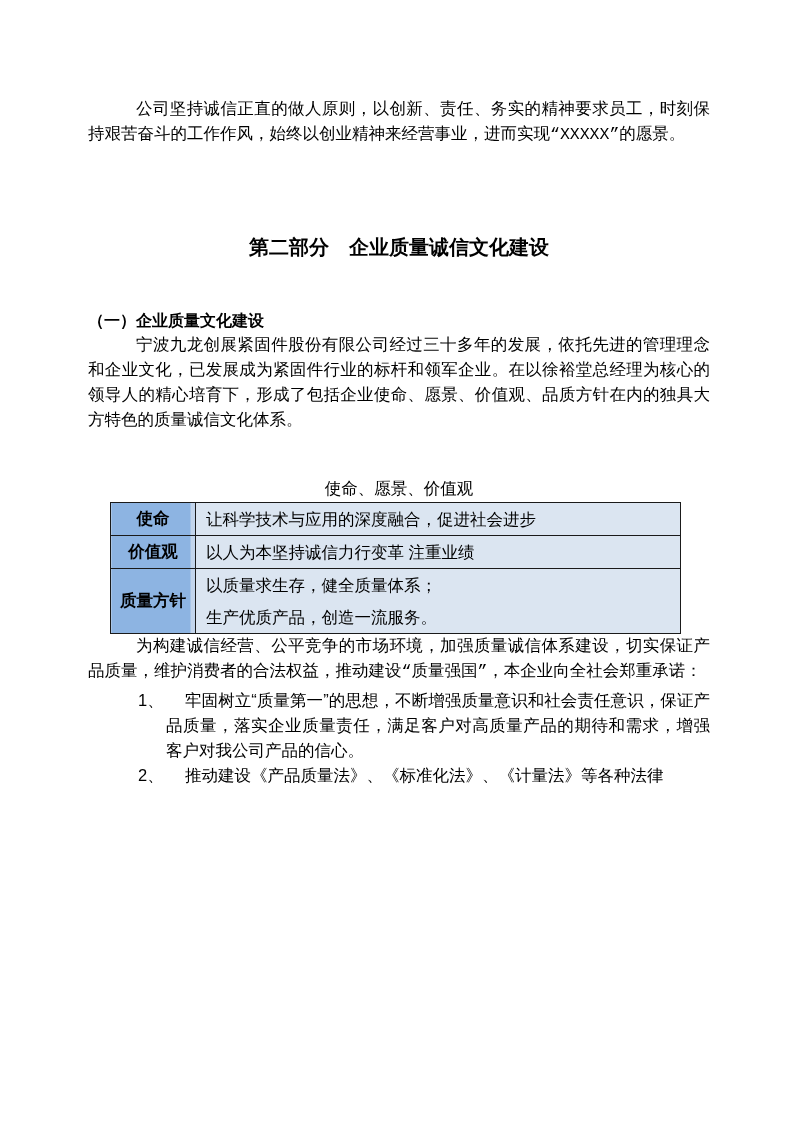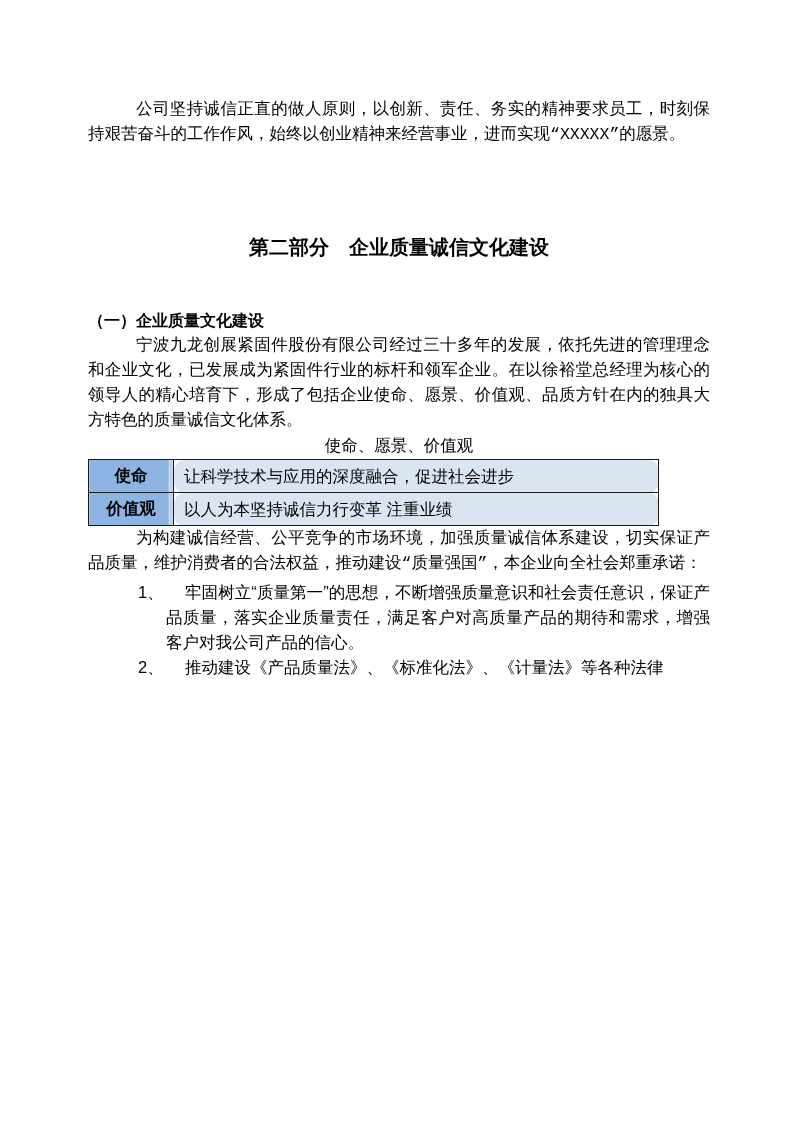--- a/index.html
+++ b/index.html
@@ -35,44 +35,45 @@
     line-height: 25px;
     font-weight: 700;
     margin-bottom: 0;
   }
   #section1-p { }
   .table-title {
     font-size: 16.5px;
     line-height: 25px;
     text-align: center;
     margin-bottom: 1px;
+    margin-top: 43px;
   }
   .values-table {
     width: 571px;
+    margin-left: 22px;
     border-collapse: collapse;
     table-layout: fixed;
   }
   .values-table td {
     border: 1px solid #1a1a1a;
     font-size: 16.5px;
     vertical-align: middle;
   }
   .label-cell {
     width: 85px;
     text-align: center;
     font-weight: 700;
     background: linear-gradient(to right,
       #8db4e2 0, #8db4e2 calc(100% - 5px),
       #c3d5ec calc(100% - 5px), #c3d5ec 100%);
   }
   .value-cell {
     background: #dbe5f1;
     padding-left: 10px;
     line-height: 24px;
-    border-radius: 11px;
   }
   .row-s { height: 33px; }
   .row-m { height: 34px; }
   .row-l { height: 60px; }
   .multiline { white-space: pre-line; line-height: 32px; }
   #section2-heading { margin-top: 32px; }
   .list { margin-top: 4px; }
   .list-item {
     position: relative;
     padding-left: 78px;
@@ -107,20 +108,25 @@
   <table class="values-table">
     <tbody>
       <tr class="row-s">
         <td class="label-cell">使命</td>
         <td class="value-cell">让科学技术与应用的深度融合，促进社会进步</td>
       </tr>
       <tr class="row-s">
         <td class="label-cell">价值观</td>
         <td class="value-cell">以人为本坚持诚信力行变革 注重业绩</td>
       </tr>
+      <tr class="row-l">
+        <td class="label-cell">质量方针</td>
+        <td class="value-cell multiline">以质量求生存，健全质量体系；
+生产优质产品，创造一流服务。</td>
+      </tr>
     </tbody>
   </table>
 
 
   <p class="body indent">为构建诚信经营、公平竞争的市场环境，加强质量诚信体系建设，切实保证产品质量，维护消费者的合法权益，推动建设“质量强国”，本企业向全社会郑重承诺：</p>
 
   <div class="list">
     <div class="list-item">
       <span class="list-marker">1、</span>
       <span>牢固树立“质量第一”的思想，不断增强质量意识和社会责任意识，保证产品质量，落实企业质量责任，满足客户对高质量产品的期待和需求，增强客户对我公司产品的信心。</span>

